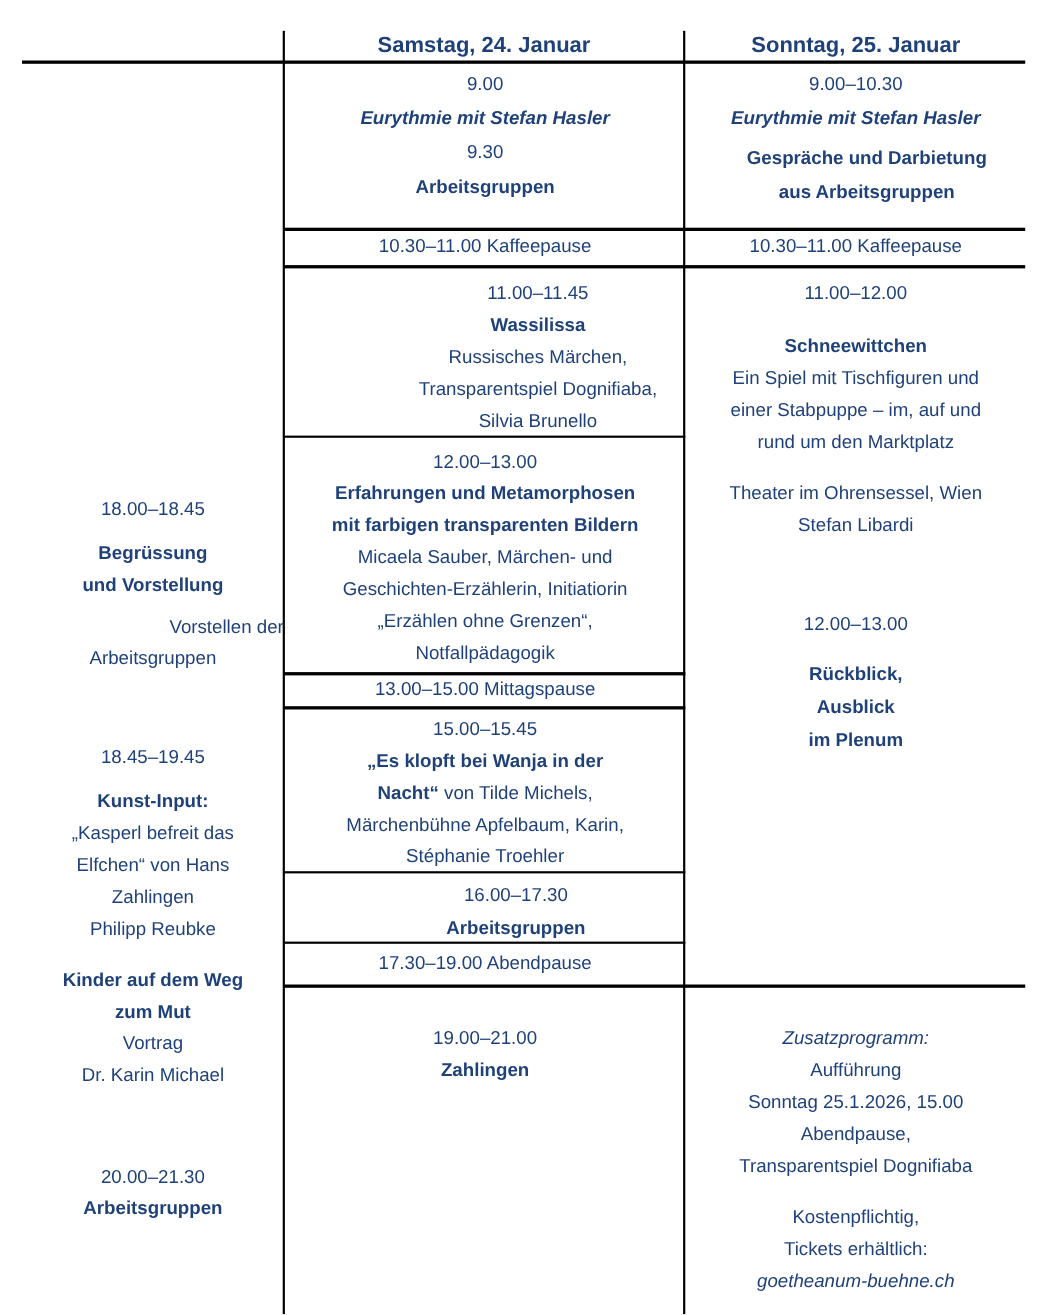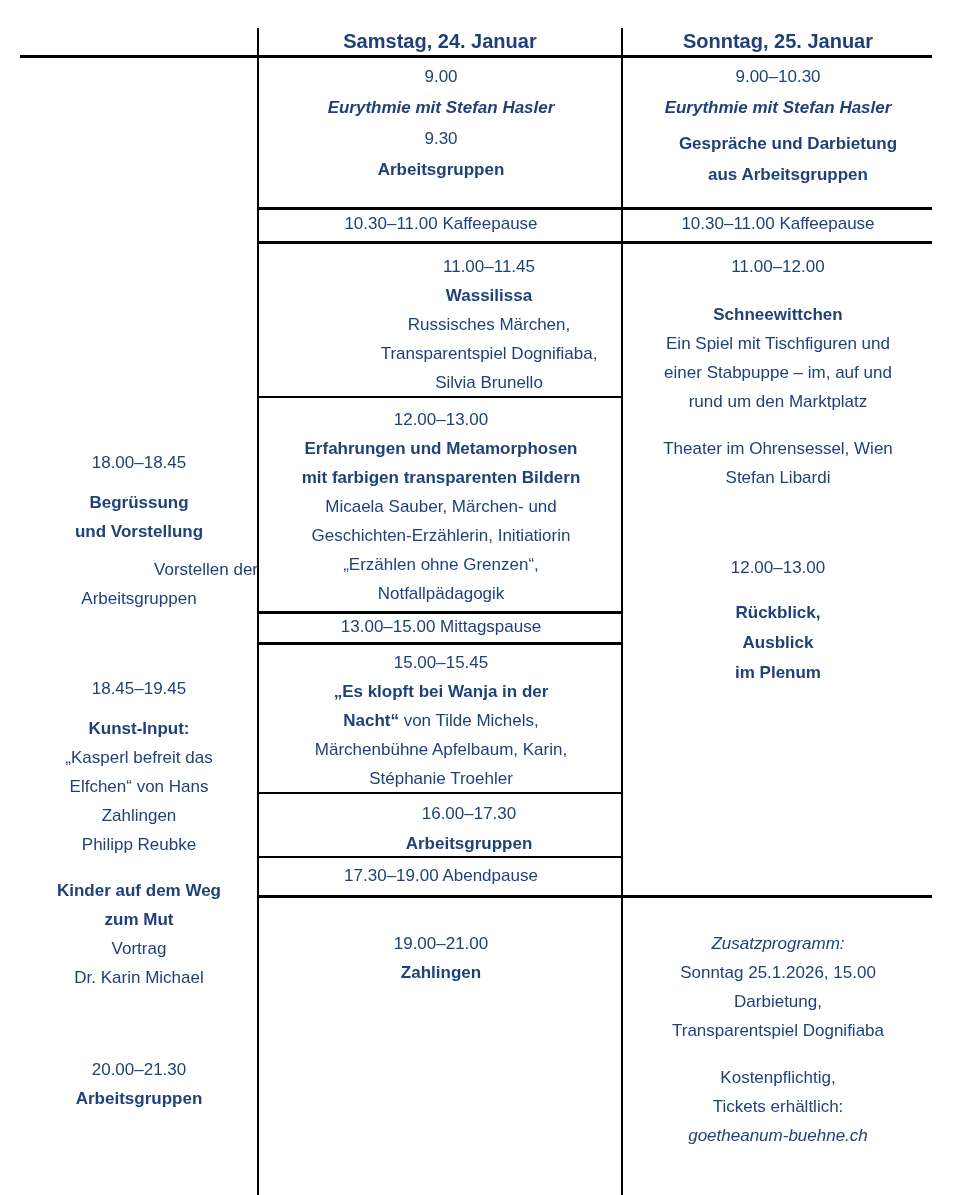--- a/index.html
+++ b/index.html
@@ -149,21 +149,22 @@
     <div class="ln mt61">12.00–13.00</div>
     <div class="lh30">
       <div class="ln b mt16">Rückblick,</div>
       <div class="ln b">Ausblick</div>
       <div class="ln b">im Plenum</div>
     </div>
   </div>
 
   <div class="cell" style="left:620px;top:929px;width:316px;">
     <div class="ln i">Zusatzprogramm:</div>
+    <div class="ln">Aufführung</div>
     <div class="ln">Sonntag 25.1.2026, 15.00</div>
-    <div class="ln">Darbietung,</div>
+    <div class="ln">Abendpause,</div>
     <div class="ln">Transparentspiel Dognifiaba</div>
     <div class="ln mt18">Kostenpflichtig,</div>
     <div class="ln">Tickets erhältlich:</div>
     <div class="ln i">goetheanum-buehne.ch</div>
   </div>
 
 </div>
 
 </body></html>

